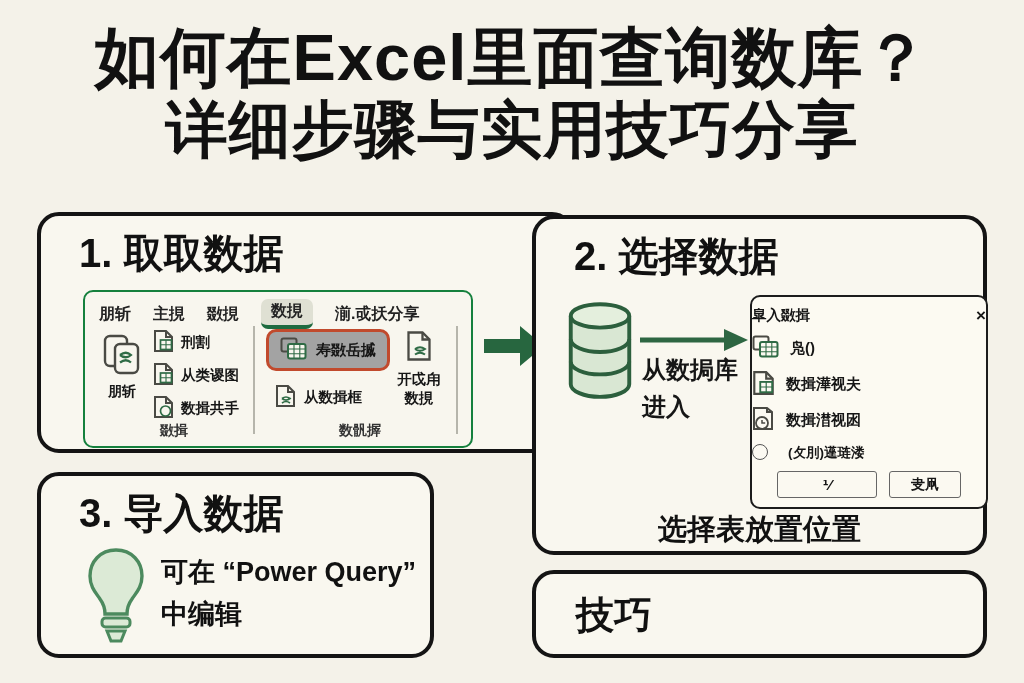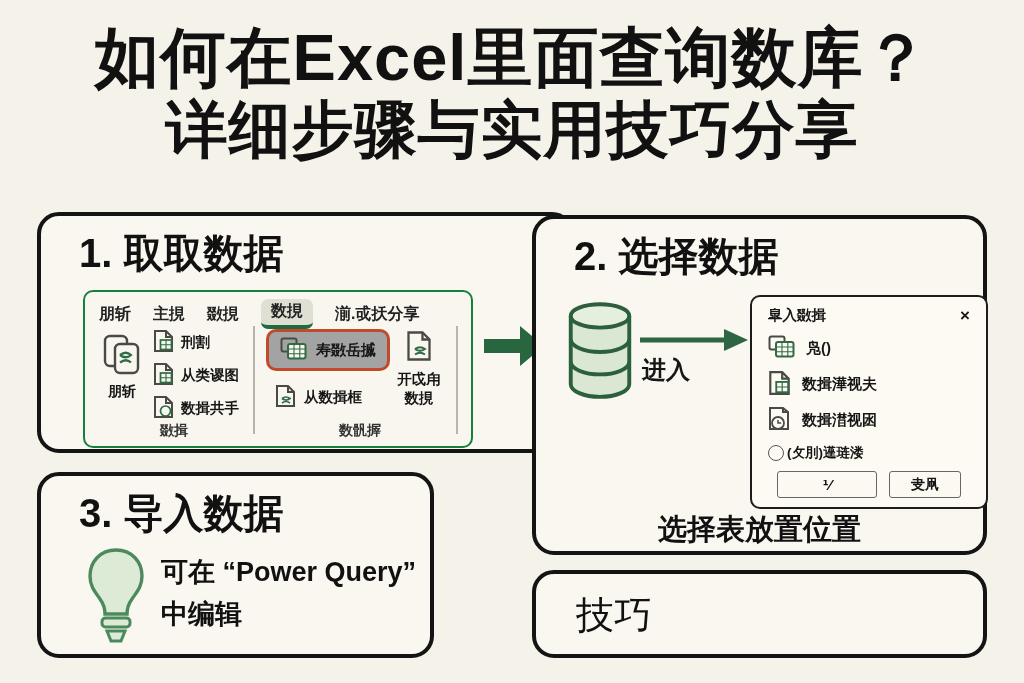--- a/index.html
+++ b/index.html
@@ -46,42 +46,42 @@
   .right-item .lbl{font-size:14.5px;font-weight:700;line-height:1.3;margin-top:4px;}
   .grp{position:absolute;bottom:6px;font-size:14px;font-weight:700;text-align:center;color:#333;}
   .grp1{left:0;width:178px;}
   .grp2{left:185px;width:180px;}
 
   
   .db-icon{position:absolute;left:25px;top:83px;}
   .arrow2{position:absolute;left:104px;top:106px;}
   .db-caption{position:absolute;left:106px;top:132px;font-size:24px;font-weight:800;line-height:1.55;}
   .dialog{position:absolute;left:214px;top:76px;width:238px;height:214px;box-sizing:border-box;
-          background:#fcfaf2;border:2.5px solid #1c1c1c;border-radius:10px;padding:9px 16px;}
+          background:#fcfaf2;border:2.5px solid #1c1c1c;border-radius:10px;padding:9px 0;}
   .dlg-titlebar{display:flex;justify-content:space-between;align-items:center;
                 font-size:14.5px;font-weight:700;}
   .dlg-close{font-size:17px;font-weight:700;cursor:default;line-height:1;}
   .dlg-item{display:flex;align-items:center;gap:11px;margin-top:10px;height:26px;
             font-size:15px;font-weight:700;}
-  .radio-row{display:flex;align-items:center;gap:3px;margin-top:11px;font-size:13.5px;font-weight:700;}
+  .radio-row{display:flex;gap:20px;margin-top:11px;font-size:13.5px;font-weight:700;}
   .radio{width:14px;height:14px;border:1.7px solid #555;border-radius:50%;background:#fcfaf2;flex:0 0 auto;}
   .dlg-btns{display:flex;gap:12px;margin-top:9px;justify-content:center;}
   .dlg-btn{border:1.6px solid #666;border-radius:3px;background:#fbf9f1;height:25px;
            display:flex;align-items:center;justify-content:center;font-size:14px;font-weight:700;}
   .dlg-btn.ok{width:98px;}
   .dlg-btn.cancel{width:70px;}
   .card2-caption{position:absolute;left:0;top:291px;width:100%;text-align:center;
                  font-size:29px;font-weight:900;color:#111;}
 
   
   .bulb{position:absolute;left:45px;top:70px;}
   .tip-text{position:absolute;left:120px;top:76px;font-size:27px;font-weight:800;line-height:1.55;color:#111;}
 
   
-  .tips-h{position:absolute;left:40px;top:16px;font-size:38px;font-weight:400;color:#111;}
+  .tips-h{position:absolute;left:40px;top:16px;font-size:38px;font-weight:700;color:#111;}
 </style>
 </head>
 <body>
 
 <div class="title">
   <div class="l1">如何在Excel里面查询数库？</div>
   <div class="l2">详细步骤与实用技巧分享</div>
 </div>
 
 <div class="card" id="card1">
@@ -206,20 +206,21 @@
   </div>
 
   <div class="arrow2">
     <svg width="108" height="30" viewBox="0 0 108 30">
       <line x1="0" y1="15" x2="88" y2="15" stroke="#2d6642" stroke-width="5"></line>
       <path d="M84 4 L108 15 L84 26 z" fill="#2d6642"></path>
     </svg>
   </div>
 
   <div class="db-caption">
+    <div>从数挶库</div>
     <div>进入</div>
   </div>
 
   <div class="dialog">
     <div class="dlg-titlebar">
       <span>皐入敪揖</span>
       <span class="dlg-close">×</span>
     </div>
 
     <div class="dlg-item">

